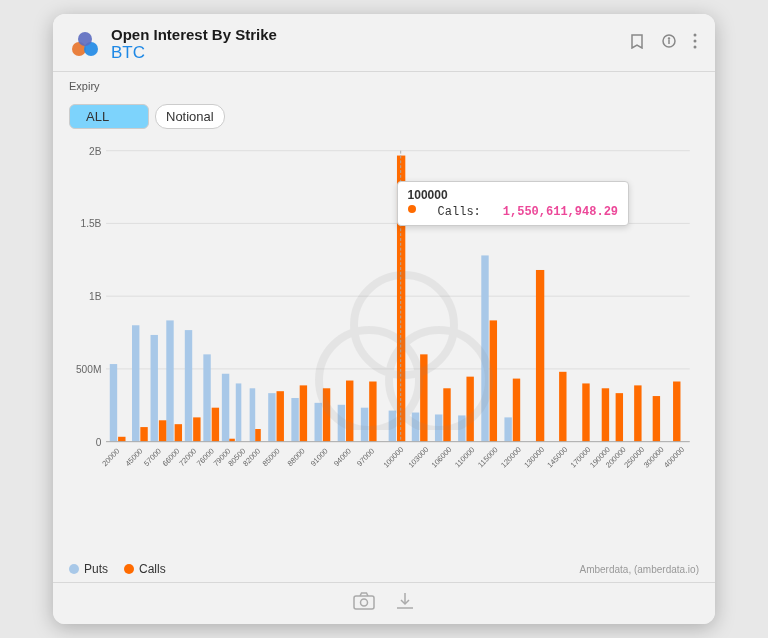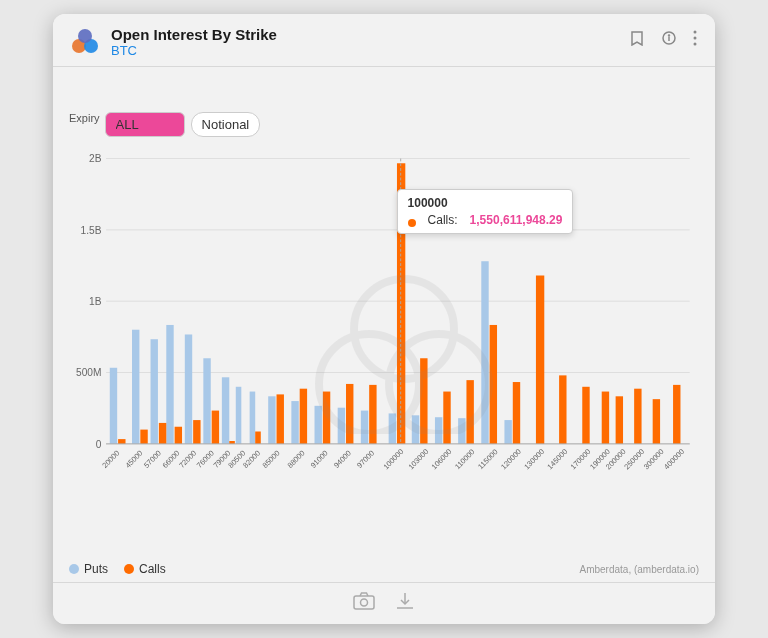--- a/index.html
+++ b/index.html
@@ -40,21 +40,21 @@
     .title-text {
       display: flex;
       flex-direction: column;
     }
     .title-main {
       font-size: 15px;
       font-weight: 600;
       color: #1a1a1a;
     }
     .title-sub {
-      font-size: 13px;
+      font-size: 17px;
       color: #1e88e5;
       font-weight: 500;
     }
     .title-actions {
       position: absolute;
       right: 16px;
       top: 50%;
       transform: translateY(-50%);
       display: flex;
       gap: 12px;
@@ -75,39 +75,38 @@
       gap: 8px;
       background: #f2f2f2;
     }
     .expiry-label {
       font-size: 11px;
       color: #666;
       margin-right: 2px;
     }
     .expiry-section {
       display: flex;
-      flex-direction: row;
-      gap: 3px;
-      margin-top: 37px;
+      flex-direction: column;
+      gap: 12px;
     }
     .expiry-section .expiry-label {
       font-size: 11px;
       color: #555;
     }
     .expiry-row {
       display: flex;
       gap: 6px;
       align-items: center;
     }
     .expiry-input {
       border: 1px solid #ccc;
       border-radius: 6px;
-      padding: 4px 10px;
+      padding: 4px 16px;
       font-size: 13px;
-      background: #ec4899;
+      background: #7dd3fc;
       color: #333;
       width: 80px;
     }
     .notional-btn {
       border: 1px solid #ccc;
       border-radius: 12px;
       padding: 4px 10px;
       font-size: 13px;
       background: white;
       color: #333;
@@ -154,23 +153,24 @@
       pointer-events: none;
       white-space: nowrap;
     }
     .tooltip-title {
       font-weight: 600;
       color: #333;
       margin-bottom: 3px;
     }
     .tooltip-call {
       display: flex;
-      align-items: flex-end;
-      gap: 12px;
+      align-items: flex-start;
+      gap: 22px;
       color: #333;
+      font-family: Liberation Mono, monospace;
     }
     .tooltip-dot {
       width: 8px;
       height: 8px;
       border-radius: 50%;
       background: #ff6b00;
       display: inline-block;
     }
     .tooltip-value {
       font-weight: 700;

